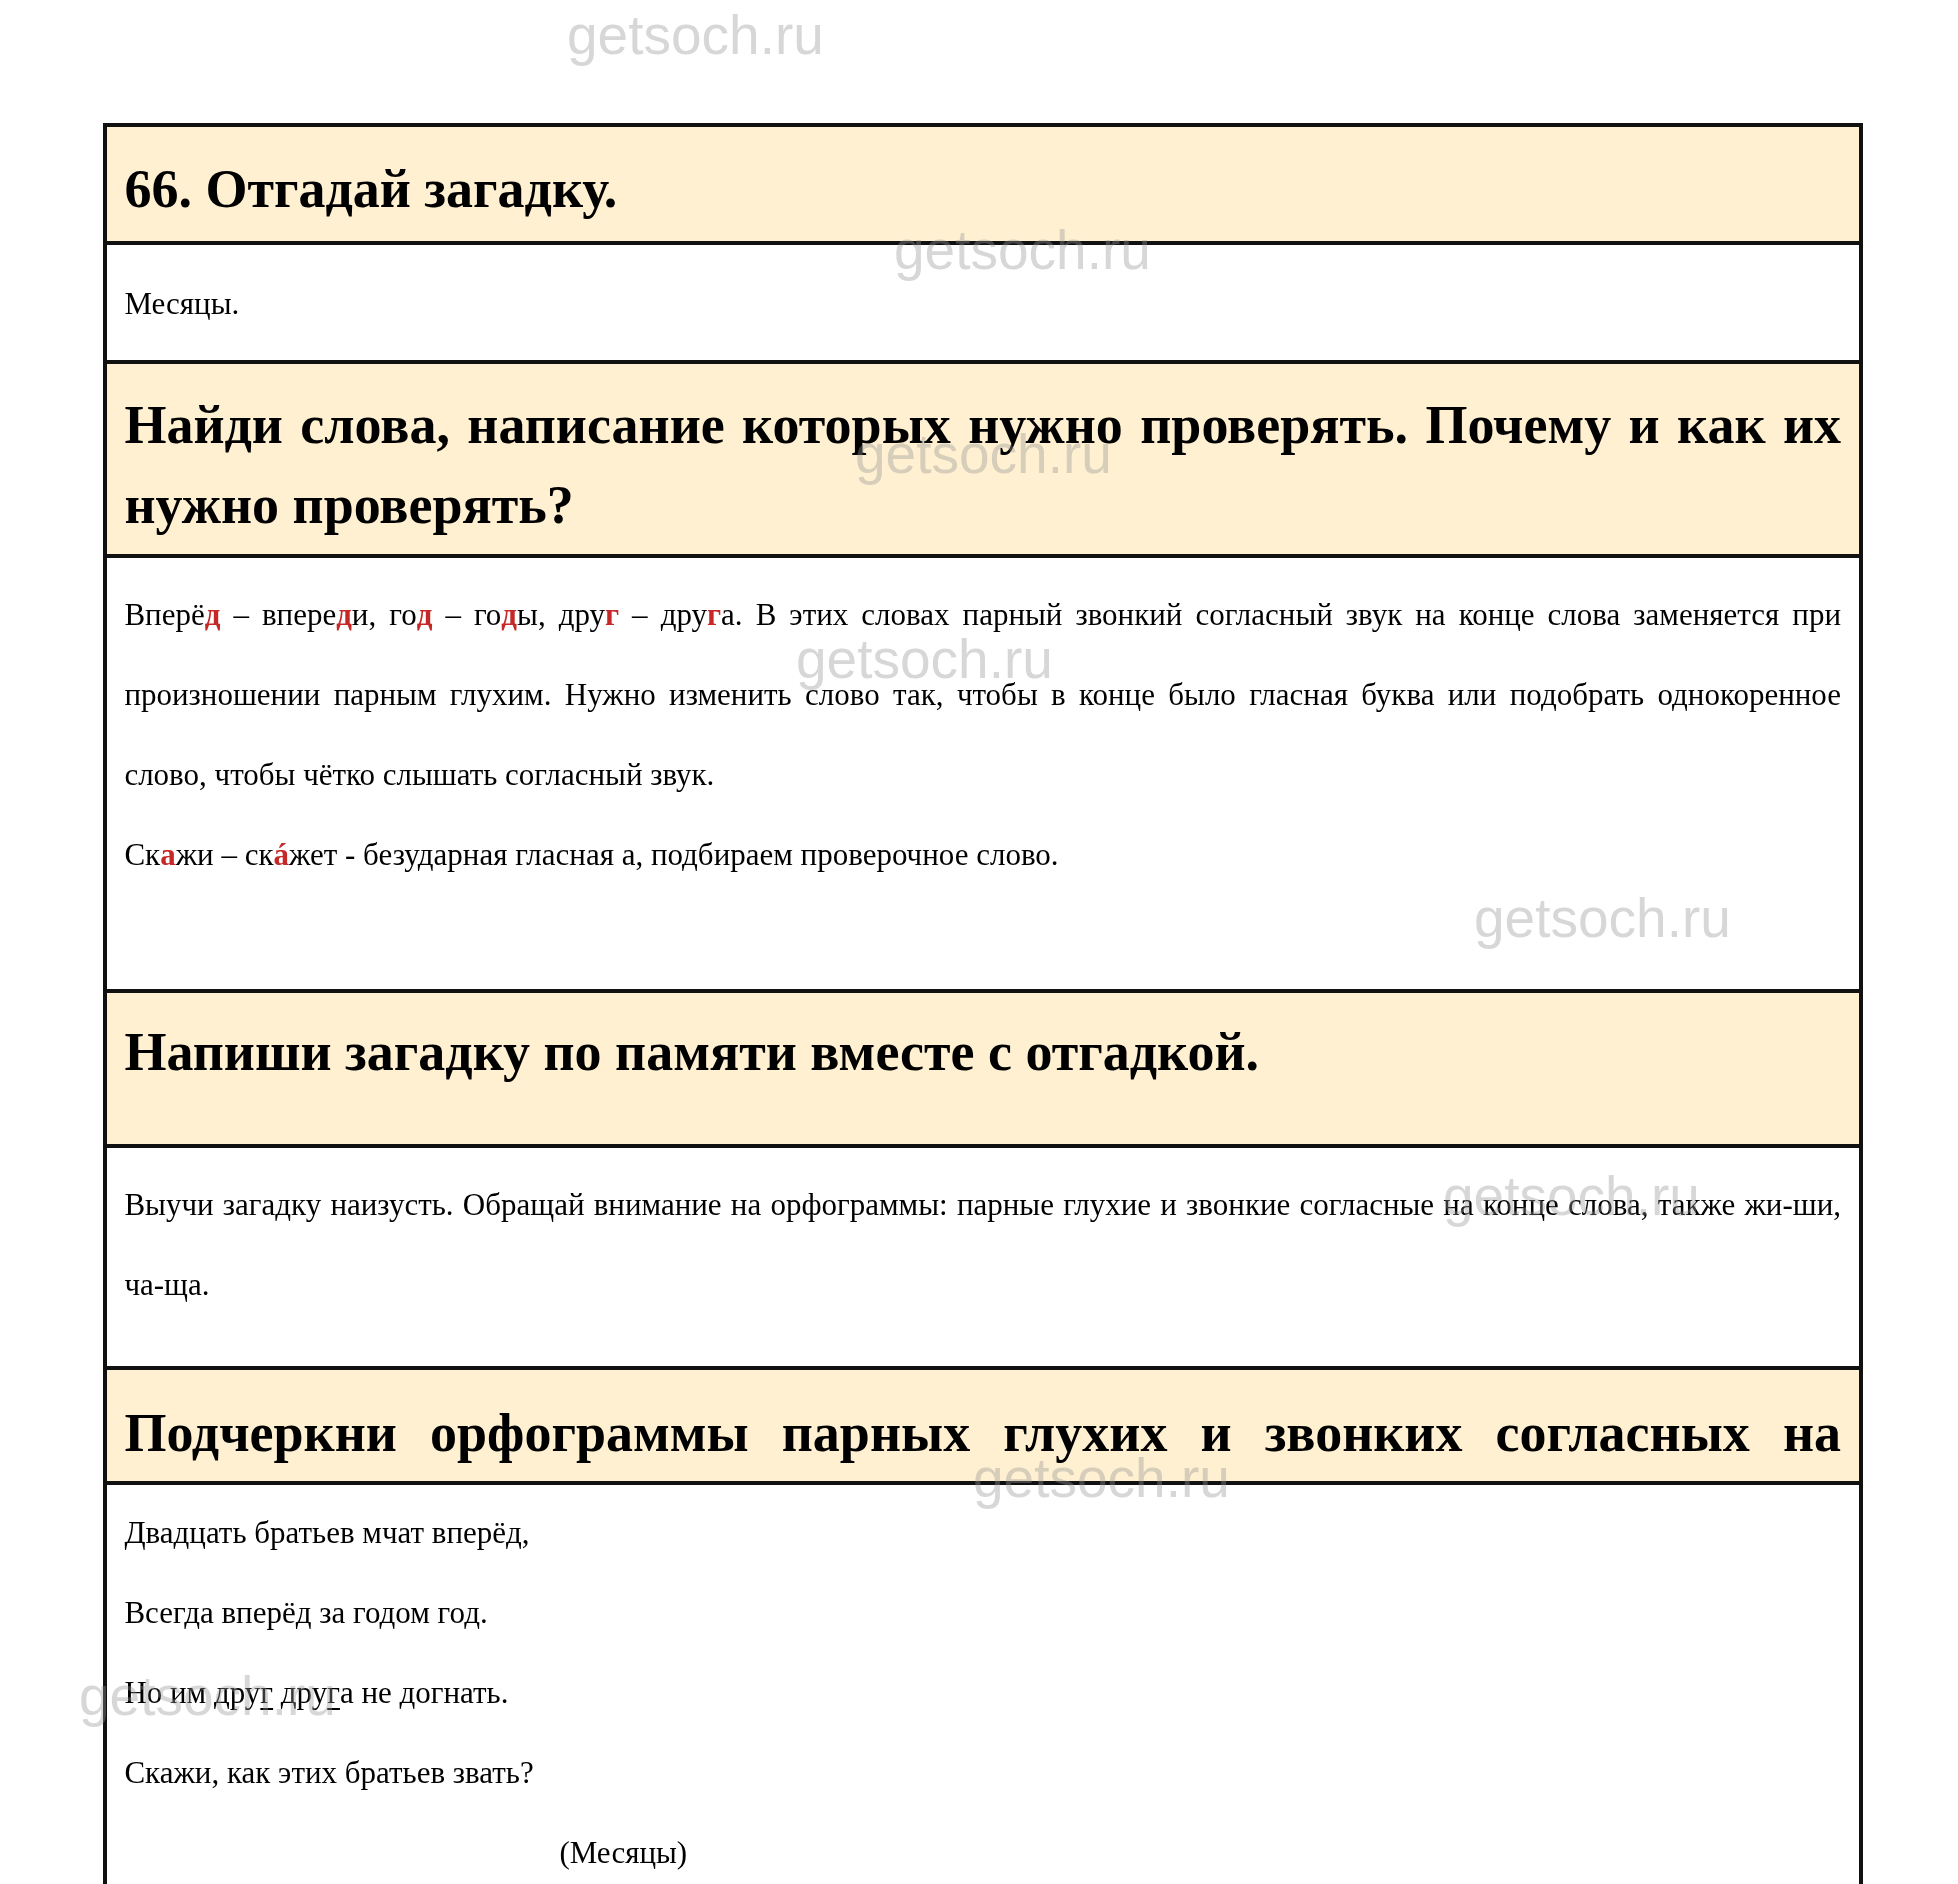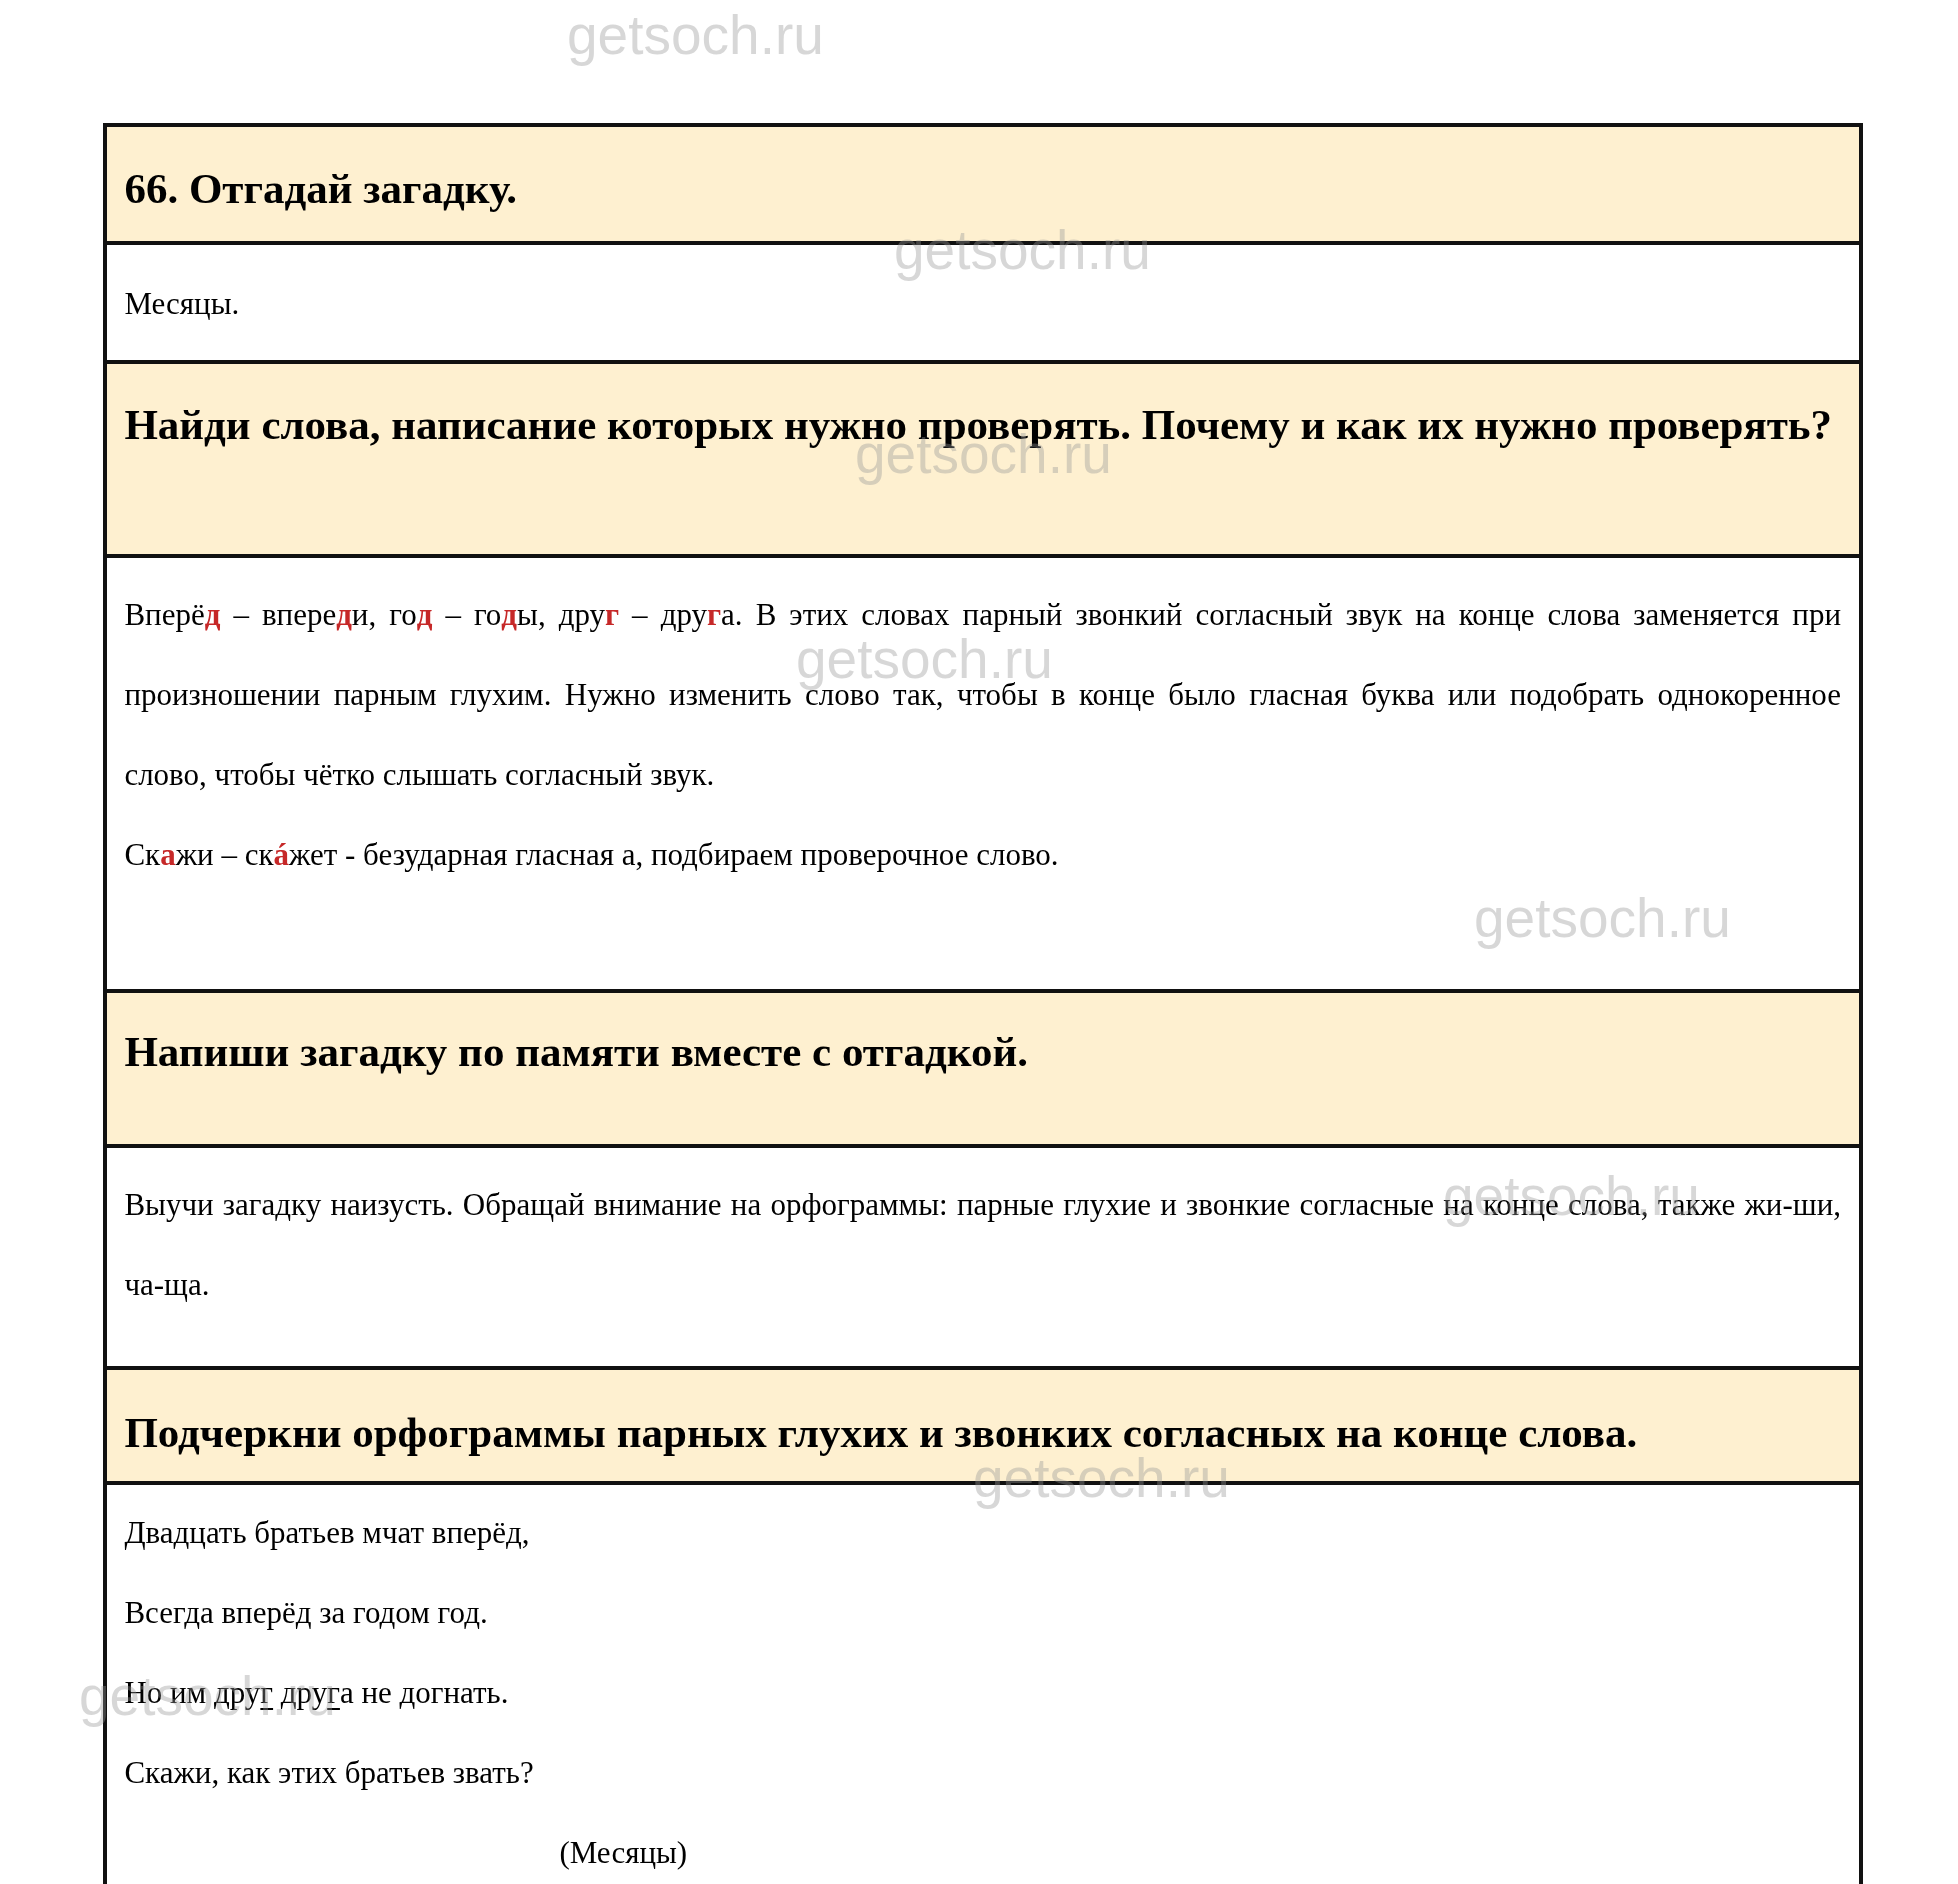--- a/index.html
+++ b/index.html
@@ -17,21 +17,21 @@
     .row:last-child { border-bottom: none; }
     .row.header { background: #fef0d0; font-weight: bold; }
     .row.body { background: #ffffff; }
     .cell-text {
       padding: 0 18px 0 17.4px;
       font-size: 31px;
       line-height: 80px;
       text-align: justify;
       text-align-last: left;
     }
-    .row.header .cell-text { font-size: 43px; }
+    .row.header .cell-text { font-size: 54px; }
     .line { display: block; }
     .red { color: #c62828; font-weight: bold; }
     .ul { text-decoration: underline; text-decoration-thickness: 2.4px; text-underline-offset: 4.7px; }
     .answer-line { display: block; padding-left: 435px; }
 
     
     #r1 { height: 118px; padding-top: 22px; }
     #r2 { height: 119px; padding-top: 19px; }
     #r3 { height: 194px; padding-top: 20.5px; }
     #r4 { height: 435px; padding-top: 17.4px; }

